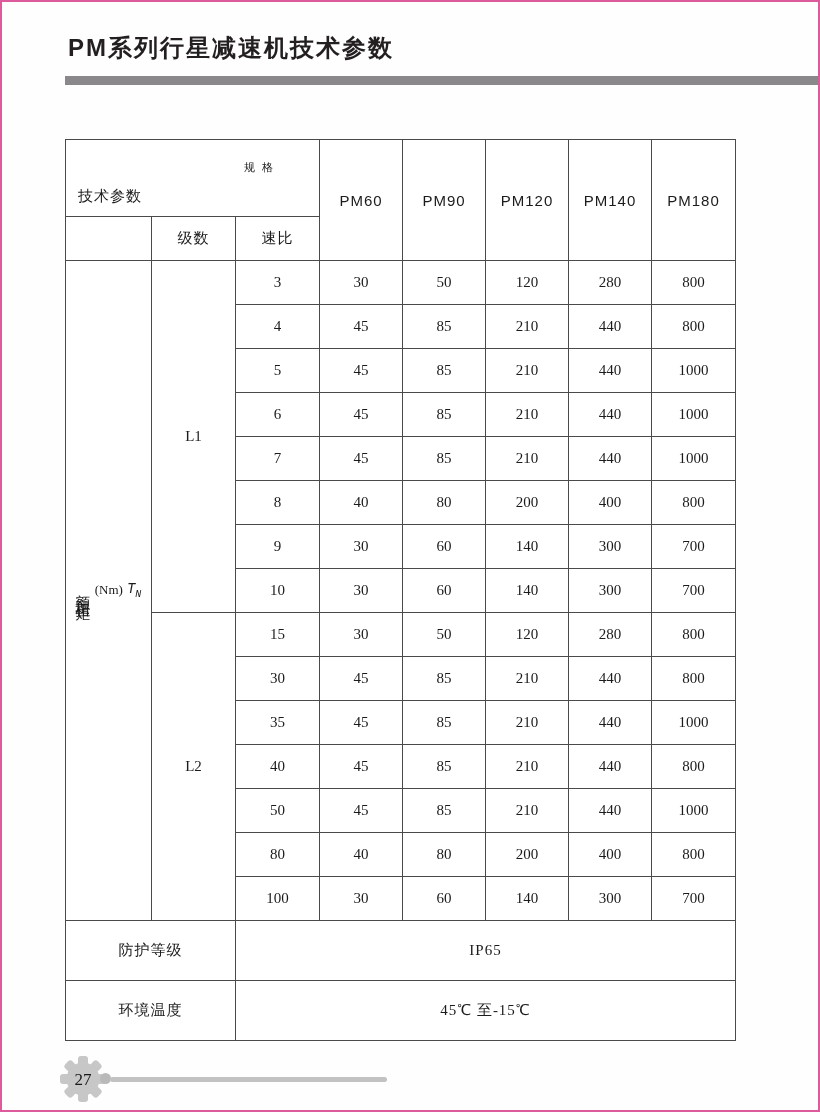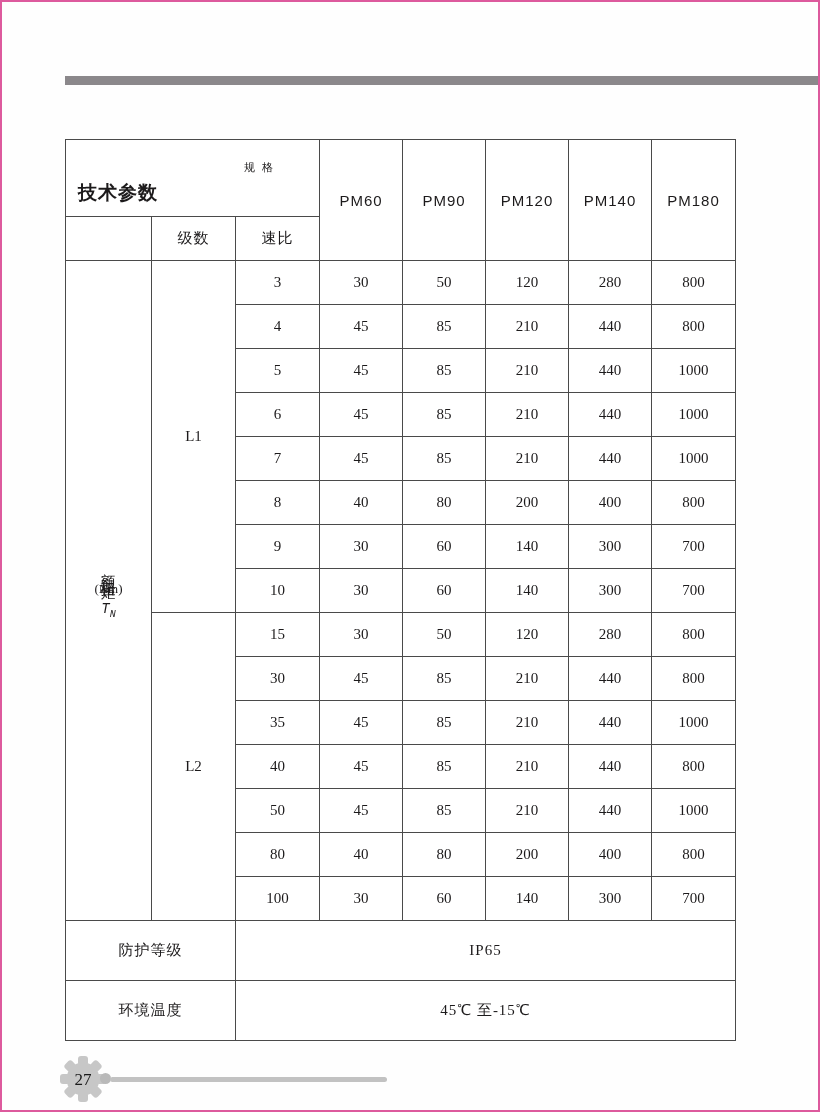--- a/index.html
+++ b/index.html
@@ -50,27 +50,27 @@
       #4a4a4a calc(50% - 0.7px),
       #4a4a4a calc(50% + 0.7px),
       #ffffff calc(50% + 0.7px));
   }
   td.diag .tr-label{
     position:absolute;top:20px;right:44px;
     font-size:11px;letter-spacing:2px;
   }
   td.diag .bl-label{
     position:absolute;bottom:10px;left:12px;
-    font-size:19px;letter-spacing:1px;font-weight:bold;
+    font-size:15px;letter-spacing:1px;
   }
   td.colhead{font-size:15px;letter-spacing:1px;}
   td.subhead{font-size:15px;letter-spacing:1px;}
   td.stage{font-family:"Liberation Serif",serif;font-size:16px;}
   td.rowhead{background:#ffffff;}
-  .rh-wrap{display:flex;flex-direction:column;align-items:center;justify-content:center;gap:4px;}
+  .rh-wrap{display:flex;flex-direction:row;align-items:center;justify-content:center;gap:4px;}
   .rh-vert{
     writing-mode:vertical-rl;text-orientation:upright;
     font-size:15px;letter-spacing:4px;line-height:1;
   }
   .rh-unit{font-family:"Liberation Serif",serif;font-size:13px;}
   .rh-sym{font-family:Liberation Mono, monospace;font-size:14px;font-style:italic;}
   .rh-sym sub{font-size:10px;font-style:italic;}
   td.foot-label{font-size:15px;letter-spacing:1px;}
   td.foot-value{font-family:"Liberation Serif",serif;font-size:15px;letter-spacing:1px;margin-top:44px;}
   .pager{position:absolute;left:0;top:1050px;width:820px;height:56px;}
@@ -86,20 +86,21 @@
   .gear text{
     font-family:"Liberation Serif",serif;
     font-size:17px;fill:#1a1a1a;
   }
 </style>
 </head>
 <body>
 
 <div class="page">
 
+  <div class="title">PM系列行星减速机技术参数</div>
   <div class="title-bar"></div>
 
   <table class="spec">
     <colgroup>
       <col style="width:86px">
         <col style="width:84px">
         <col style="width:84px">
       <col style="width:83px">
         <col style="width:83px">
         <col style="width:83px">

